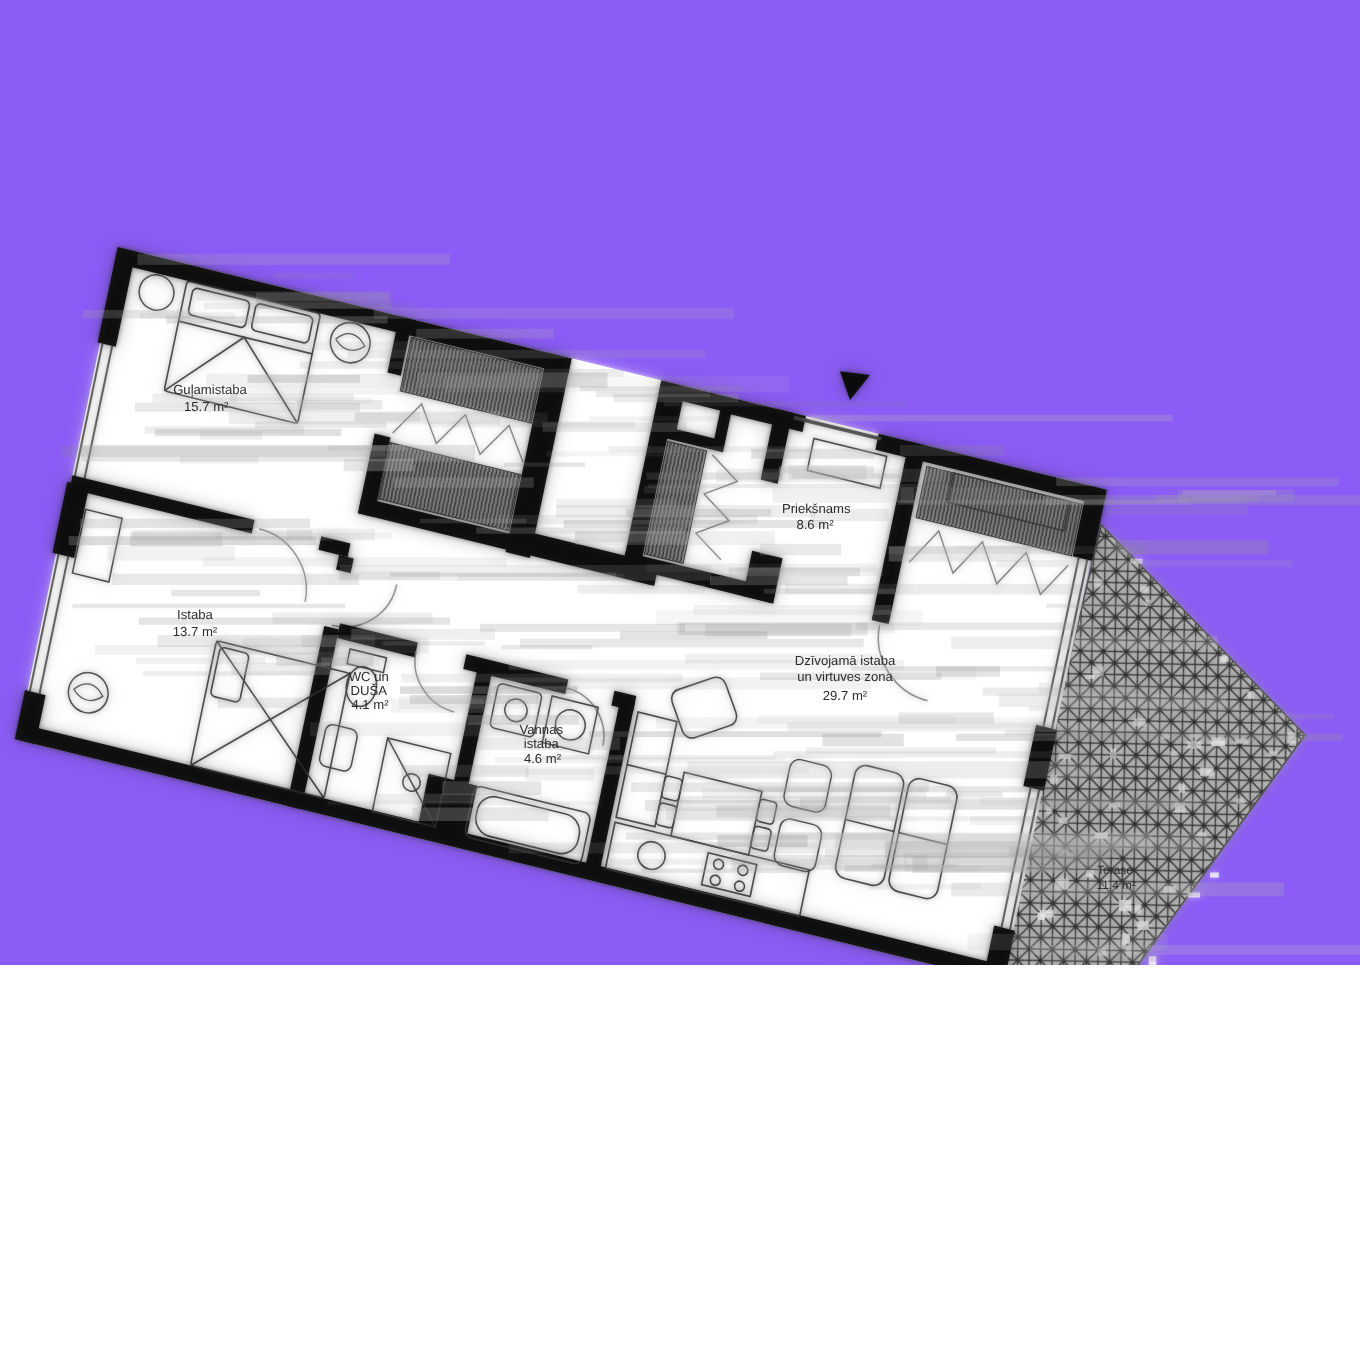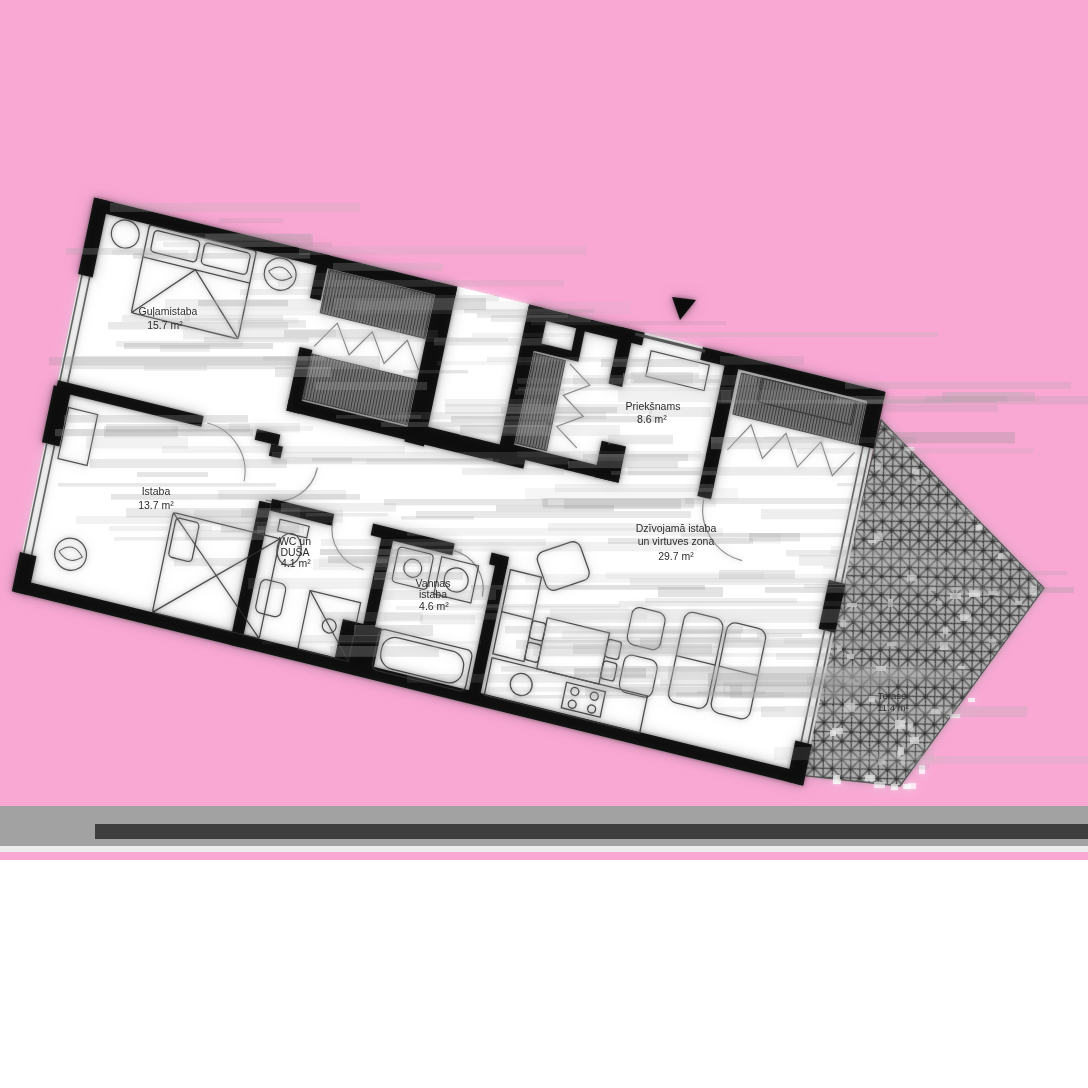--- a/index.html
+++ b/index.html
@@ -1,16 +1,16 @@
 <!DOCTYPE html>
 <html><head>
 <meta charset="utf-8">
 <style>
   html,body{margin:0;padding:0;background:#ffffff;}
-  .page{position:relative;width:1088px;height:860px;overflow:hidden;background:#f9a8d4;
+  .page{position:relative;width:1088px;height:772px;overflow:hidden;background:#8b5cf6;
         font-family:"Liberation Sans", sans-serif;}
   svg{position:absolute;left:0;top:0;filter:blur(0.55px);}
   text{font-family:"Liberation Sans", sans-serif;}
 </style>
 </head>
 <body>
 <div class="page">
 <svg width="1088" height="1088" viewBox="0 0 1088 1088">
 <defs>
 

